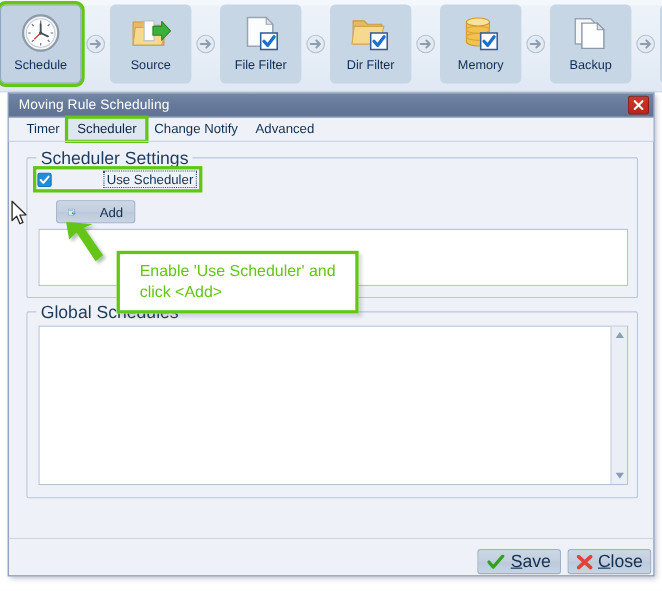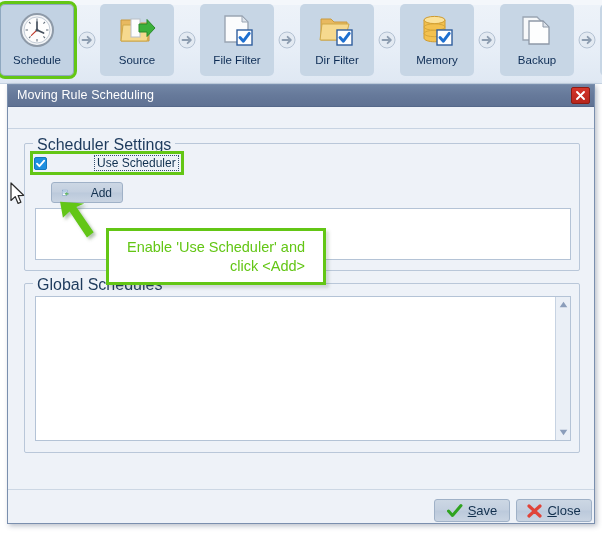--- a/index.html
+++ b/index.html
@@ -180,33 +180,33 @@
   
   .footer-sep {
     position: absolute; left: 0; top: 404px; width: 100%; height: 1px; background: #ccd7e4;
   }
   .btn-big {
     position: absolute; top: 414px;
     width: 76px; height: 23px;
     background: linear-gradient(to bottom,#ccd7e4 0%, #c3cfdf 48%, #bbc9db 52%, #c9d4e2 100%);
     border: 1px solid #9fb1c7; border-radius: 3px;
     display: flex; align-items: center; justify-content: center; gap: 5px;
-    font-size: 13px; color: #12304e; cursor: pointer;
+    font-size: 16px; color: #12304e; cursor: pointer;
   }
   #btn-save  { left: 426px; }
   #btn-close { left: 508px; }
   .acc { text-decoration: underline; }
 
   
   .callout {
     position: absolute; left: 106px; top: 228px; width: 220px; height: 57px;
     border: 3px solid #63c615;
     background: #ffffff;
     display: flex; align-items: center; justify-content: center;
-    text-align: right;
+    text-align: left;
     color: #63c615;
     font-size: 14.5px; line-height: 19px;
     box-shadow: 3px 3px 3px rgba(60,80,60,0.18);
     z-index: 40;
   }
   .arrow-svg { position: absolute; left: 55px; top: 196px; z-index: 39; }
 
   
   .cursor { position: absolute; left: 10px; top: 182px; z-index: 60; }
 
@@ -342,20 +342,28 @@
 
     <div class="titlebar">
       <span class="title-text">Moving Rule Scheduling</span>
       <div class="close-btn">
         <svg class="close-x" width="11" height="11" viewBox="0 0 11 11">
           <path d="M2,2 L9,9 M9,2 L2,9" stroke="#ffffff" stroke-width="1.9" stroke-linecap="round"></path>
         </svg>
       </div>
     </div>
 
+    <div class="tabstrip">
+      <div class="tabs" id="tabs-host">
+          <div class="tab">Timer</div>
+          <div class="tab active">Scheduler</div>
+          <div class="tab">Change Notify</div>
+          <div class="tab">Advanced</div>
+        </div>
+    </div>
     <div class="tabline"></div>
 
     <div class="group" id="grp-scheduler">
       <span class="group-title">Scheduler Settings</span>
 
       <div class="chk-wrap">
         <span class="chk-box">
           <svg width="13" height="13" viewBox="0 0 13 13" style="position:absolute;left:-1px;top:-1px">
             <path d="M3,6.6 L5.4,9.2 L10.2,3.6" stroke="#ffffff" stroke-width="1.8" fill="none" stroke-linecap="round" stroke-linejoin="round"></path>
           </svg>

